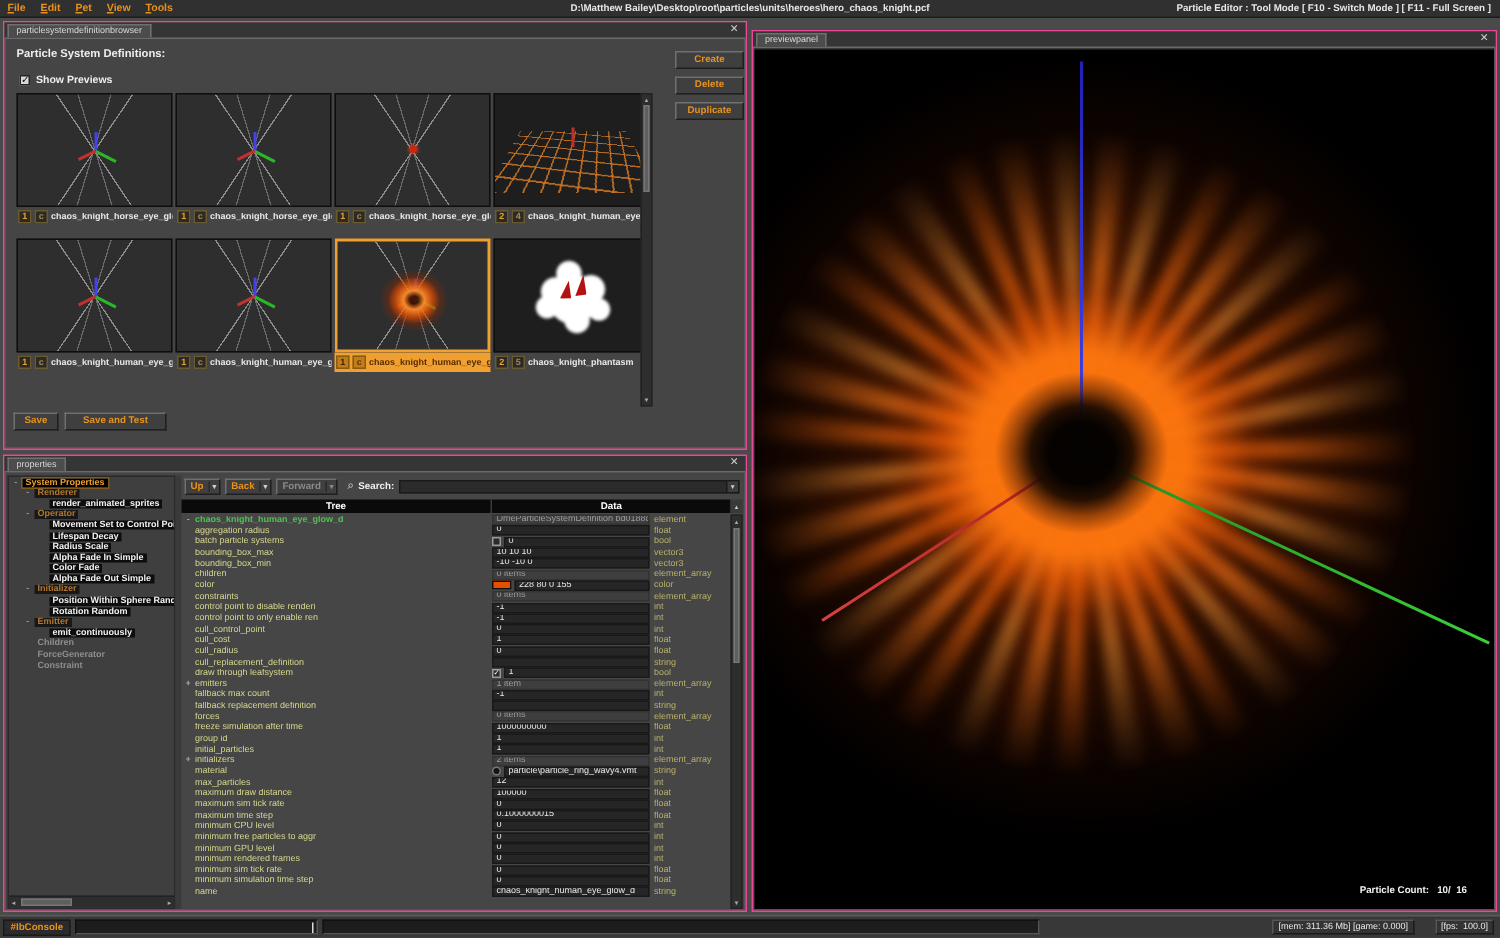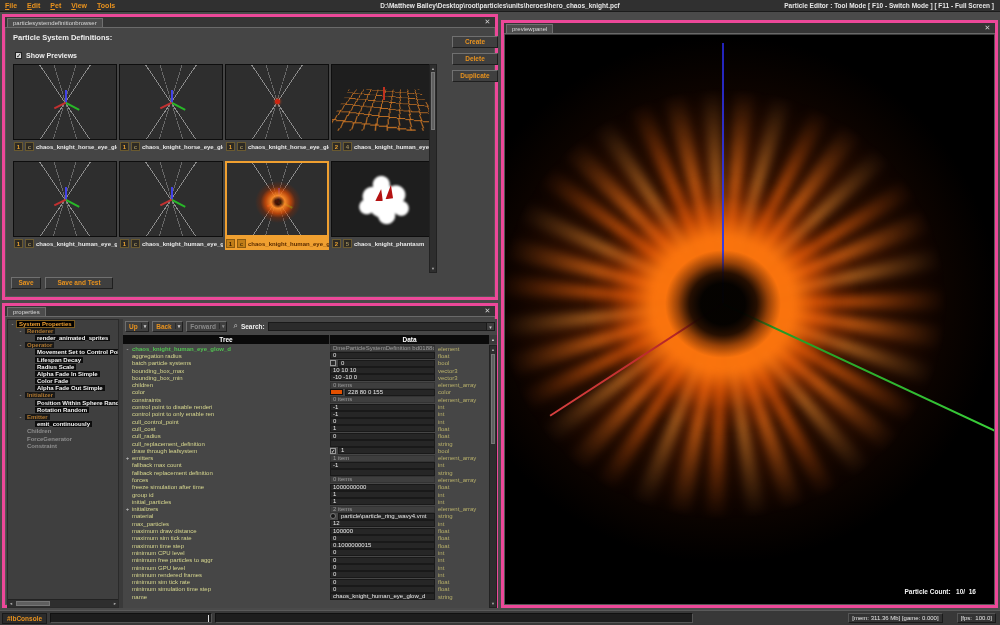--- a/index.html
+++ b/index.html
@@ -9,21 +9,21 @@
   
   #menubar { position:absolute; left:0; top:0; width:1000px; height:12px;
     background:#303030; border-bottom:1px solid #1c1c1c; display:flex; align-items:center; }
   .menus { display:flex; gap:10px; padding-left:5px; }
   .menu-item { display:inline-block; color:#e8921e; font-size:7px; font-weight:bold; cursor:default; }
   .menu-item::first-letter { text-decoration:underline; }
   .doc-title { position:absolute; left:0; right:0; text-align:center; color:#e6e6e6; font-size:6.5px; font-weight:bold; }
   .app-title { position:absolute; right:6px; color:#e6e6e6; font-size:6.5px; font-weight:bold; background:#303030; padding-left:4px; }
 
   
-  .panel { position:absolute; background:#454545; border:3px solid #ec4899; box-shadow:0 0 0 1px #555 inset; }
+  .panel { position:absolute; background:#454545; border:1px solid #ec4899; box-shadow:0 0 0 1px #555 inset; }
   .tabstrip { position:absolute; left:0; right:0; top:0; height:11px; background:#353535;
     border-bottom:1px solid #6a6a6a; display:flex; align-items:flex-end; }
   .tab { background:#4c4c4c; border:1px solid #6f6f6f; border-bottom:none; color:#d8d8d8;
     font-size:6px; padding:1px 5px 1px 5px; margin-left:2px; }
   .close-x { position:absolute; right:3px; top:1px; color:#cfcfcf; font-size:7px; line-height:8px; width:9px; text-align:center; }
 
   
   #browser { left:2px; top:14px; width:496px; height:286px; }
   .b-heading { position:absolute; left:8px; top:16px; color:#efefef; font-size:7.5px; font-weight:bold; }
   .side-btn { position:absolute; left:447px; width:46px; height:12px; background:#3f3f3f;

